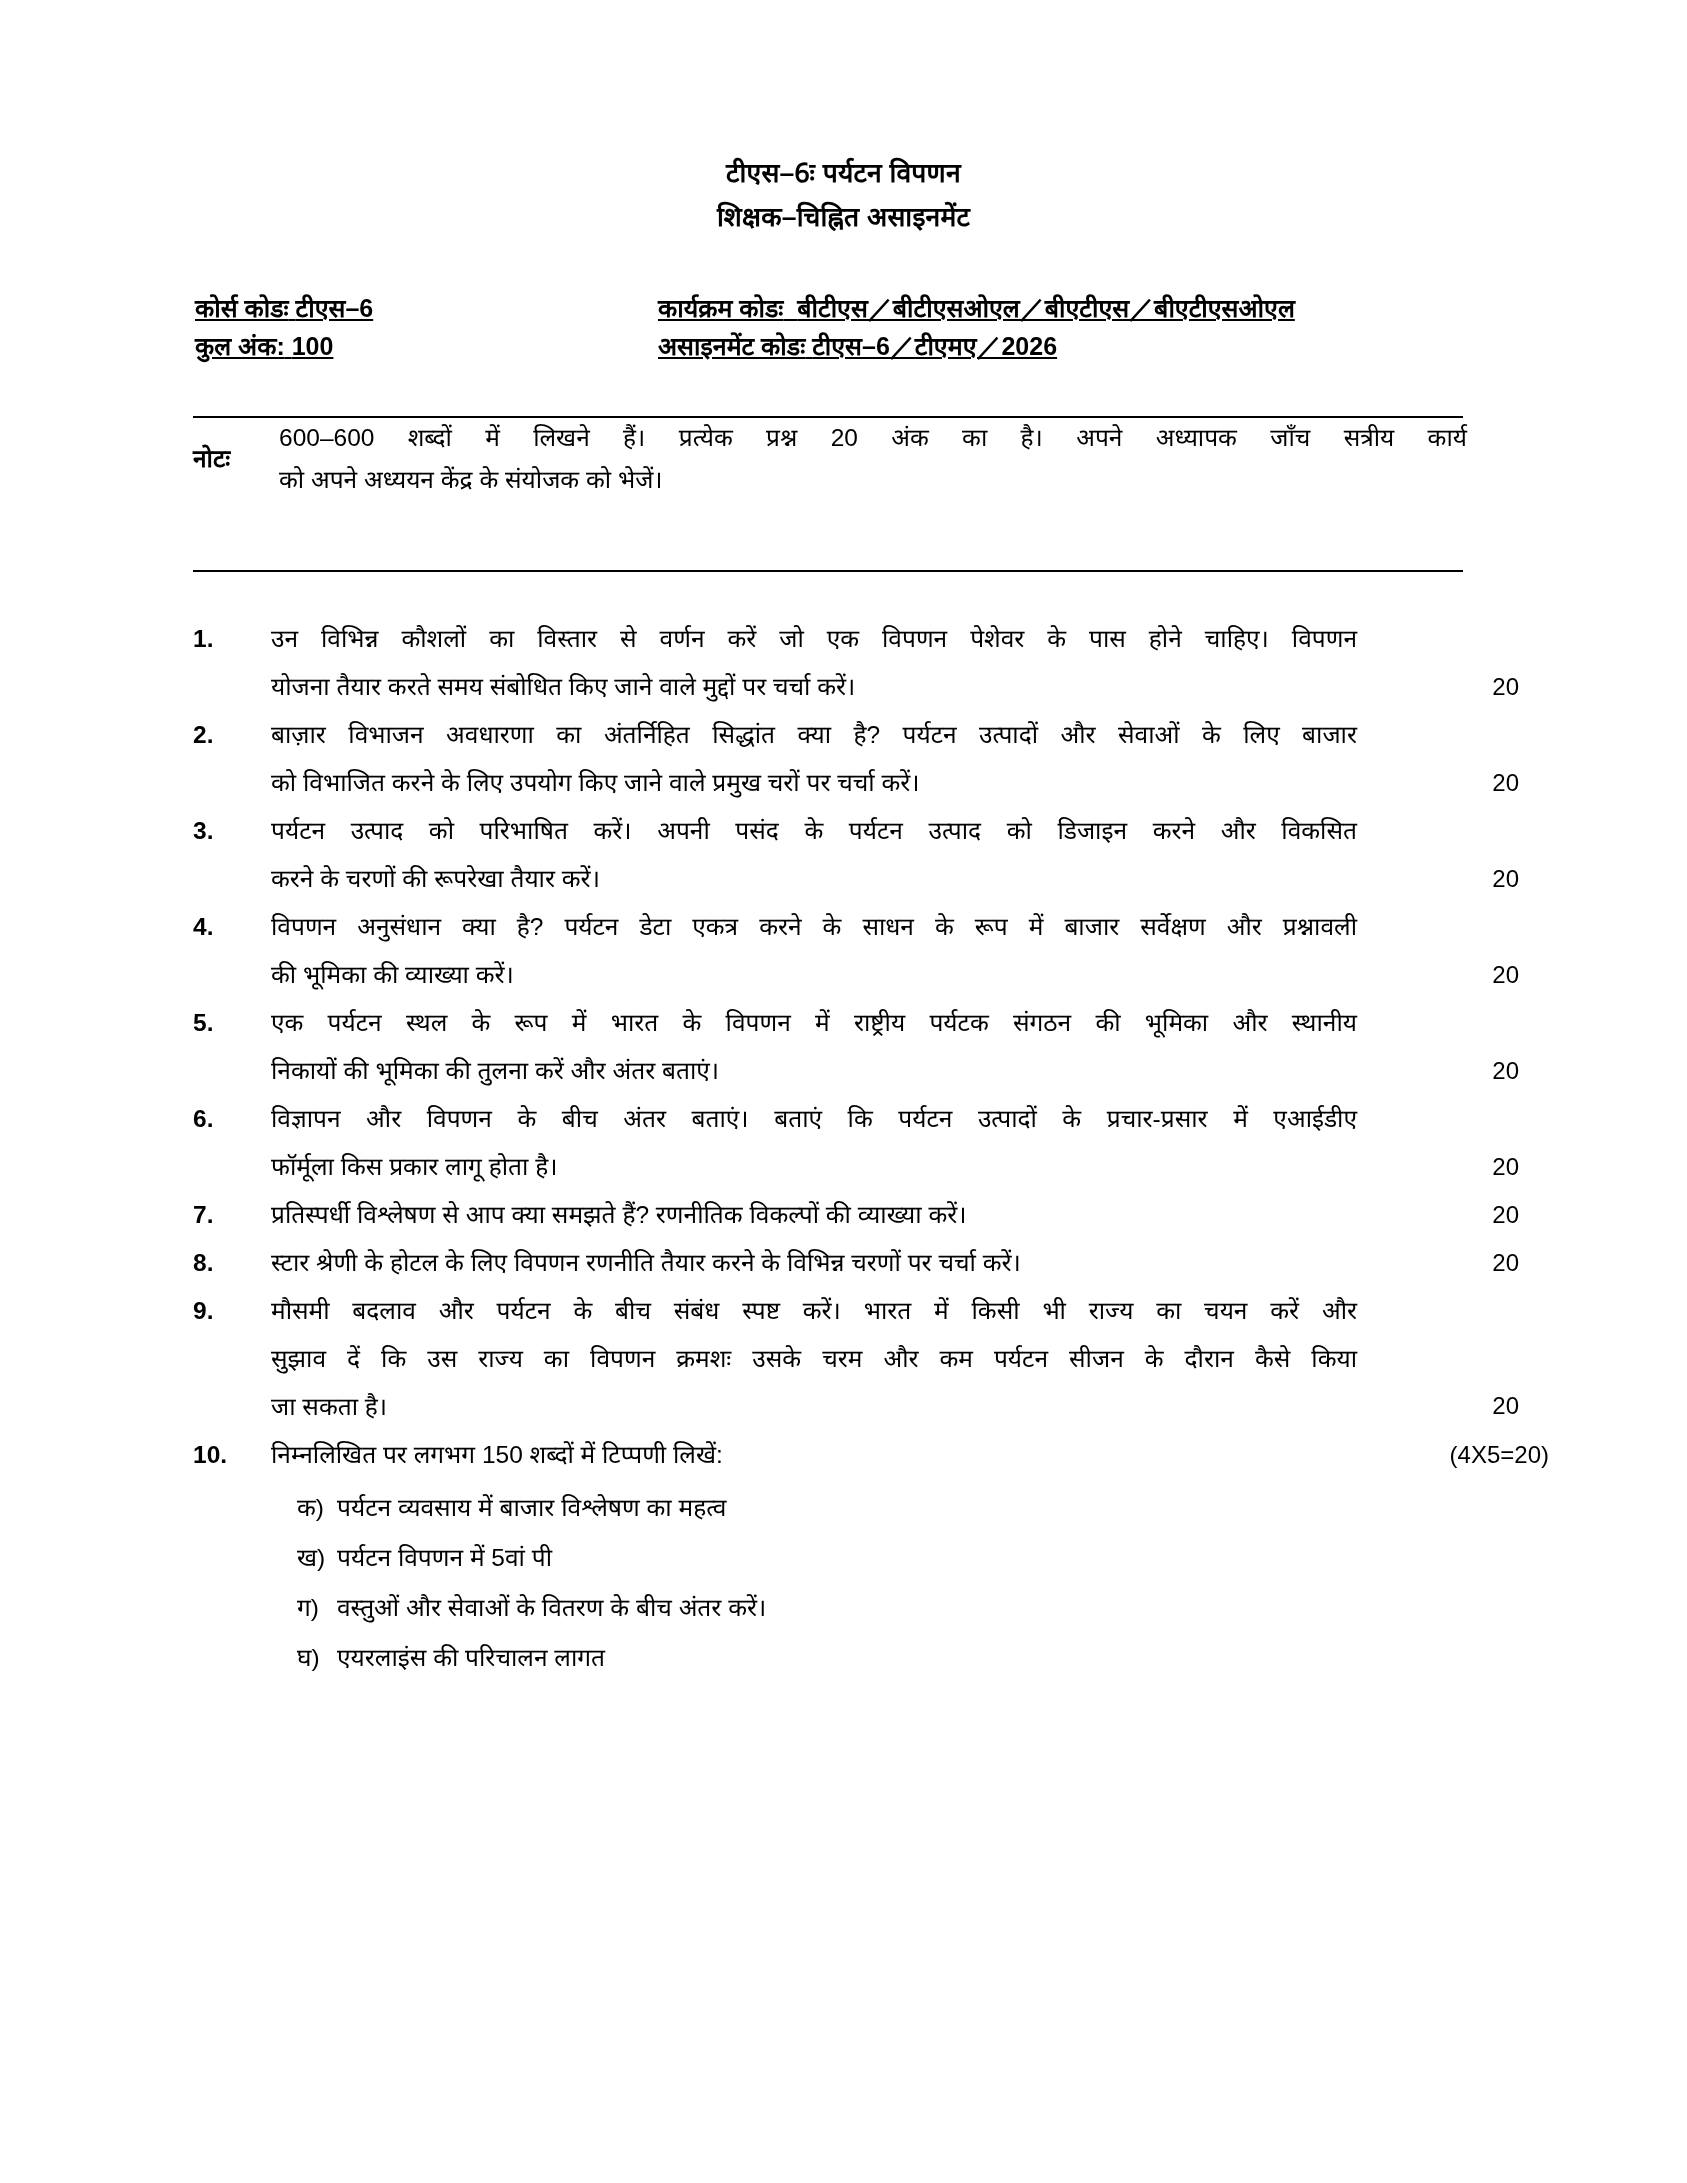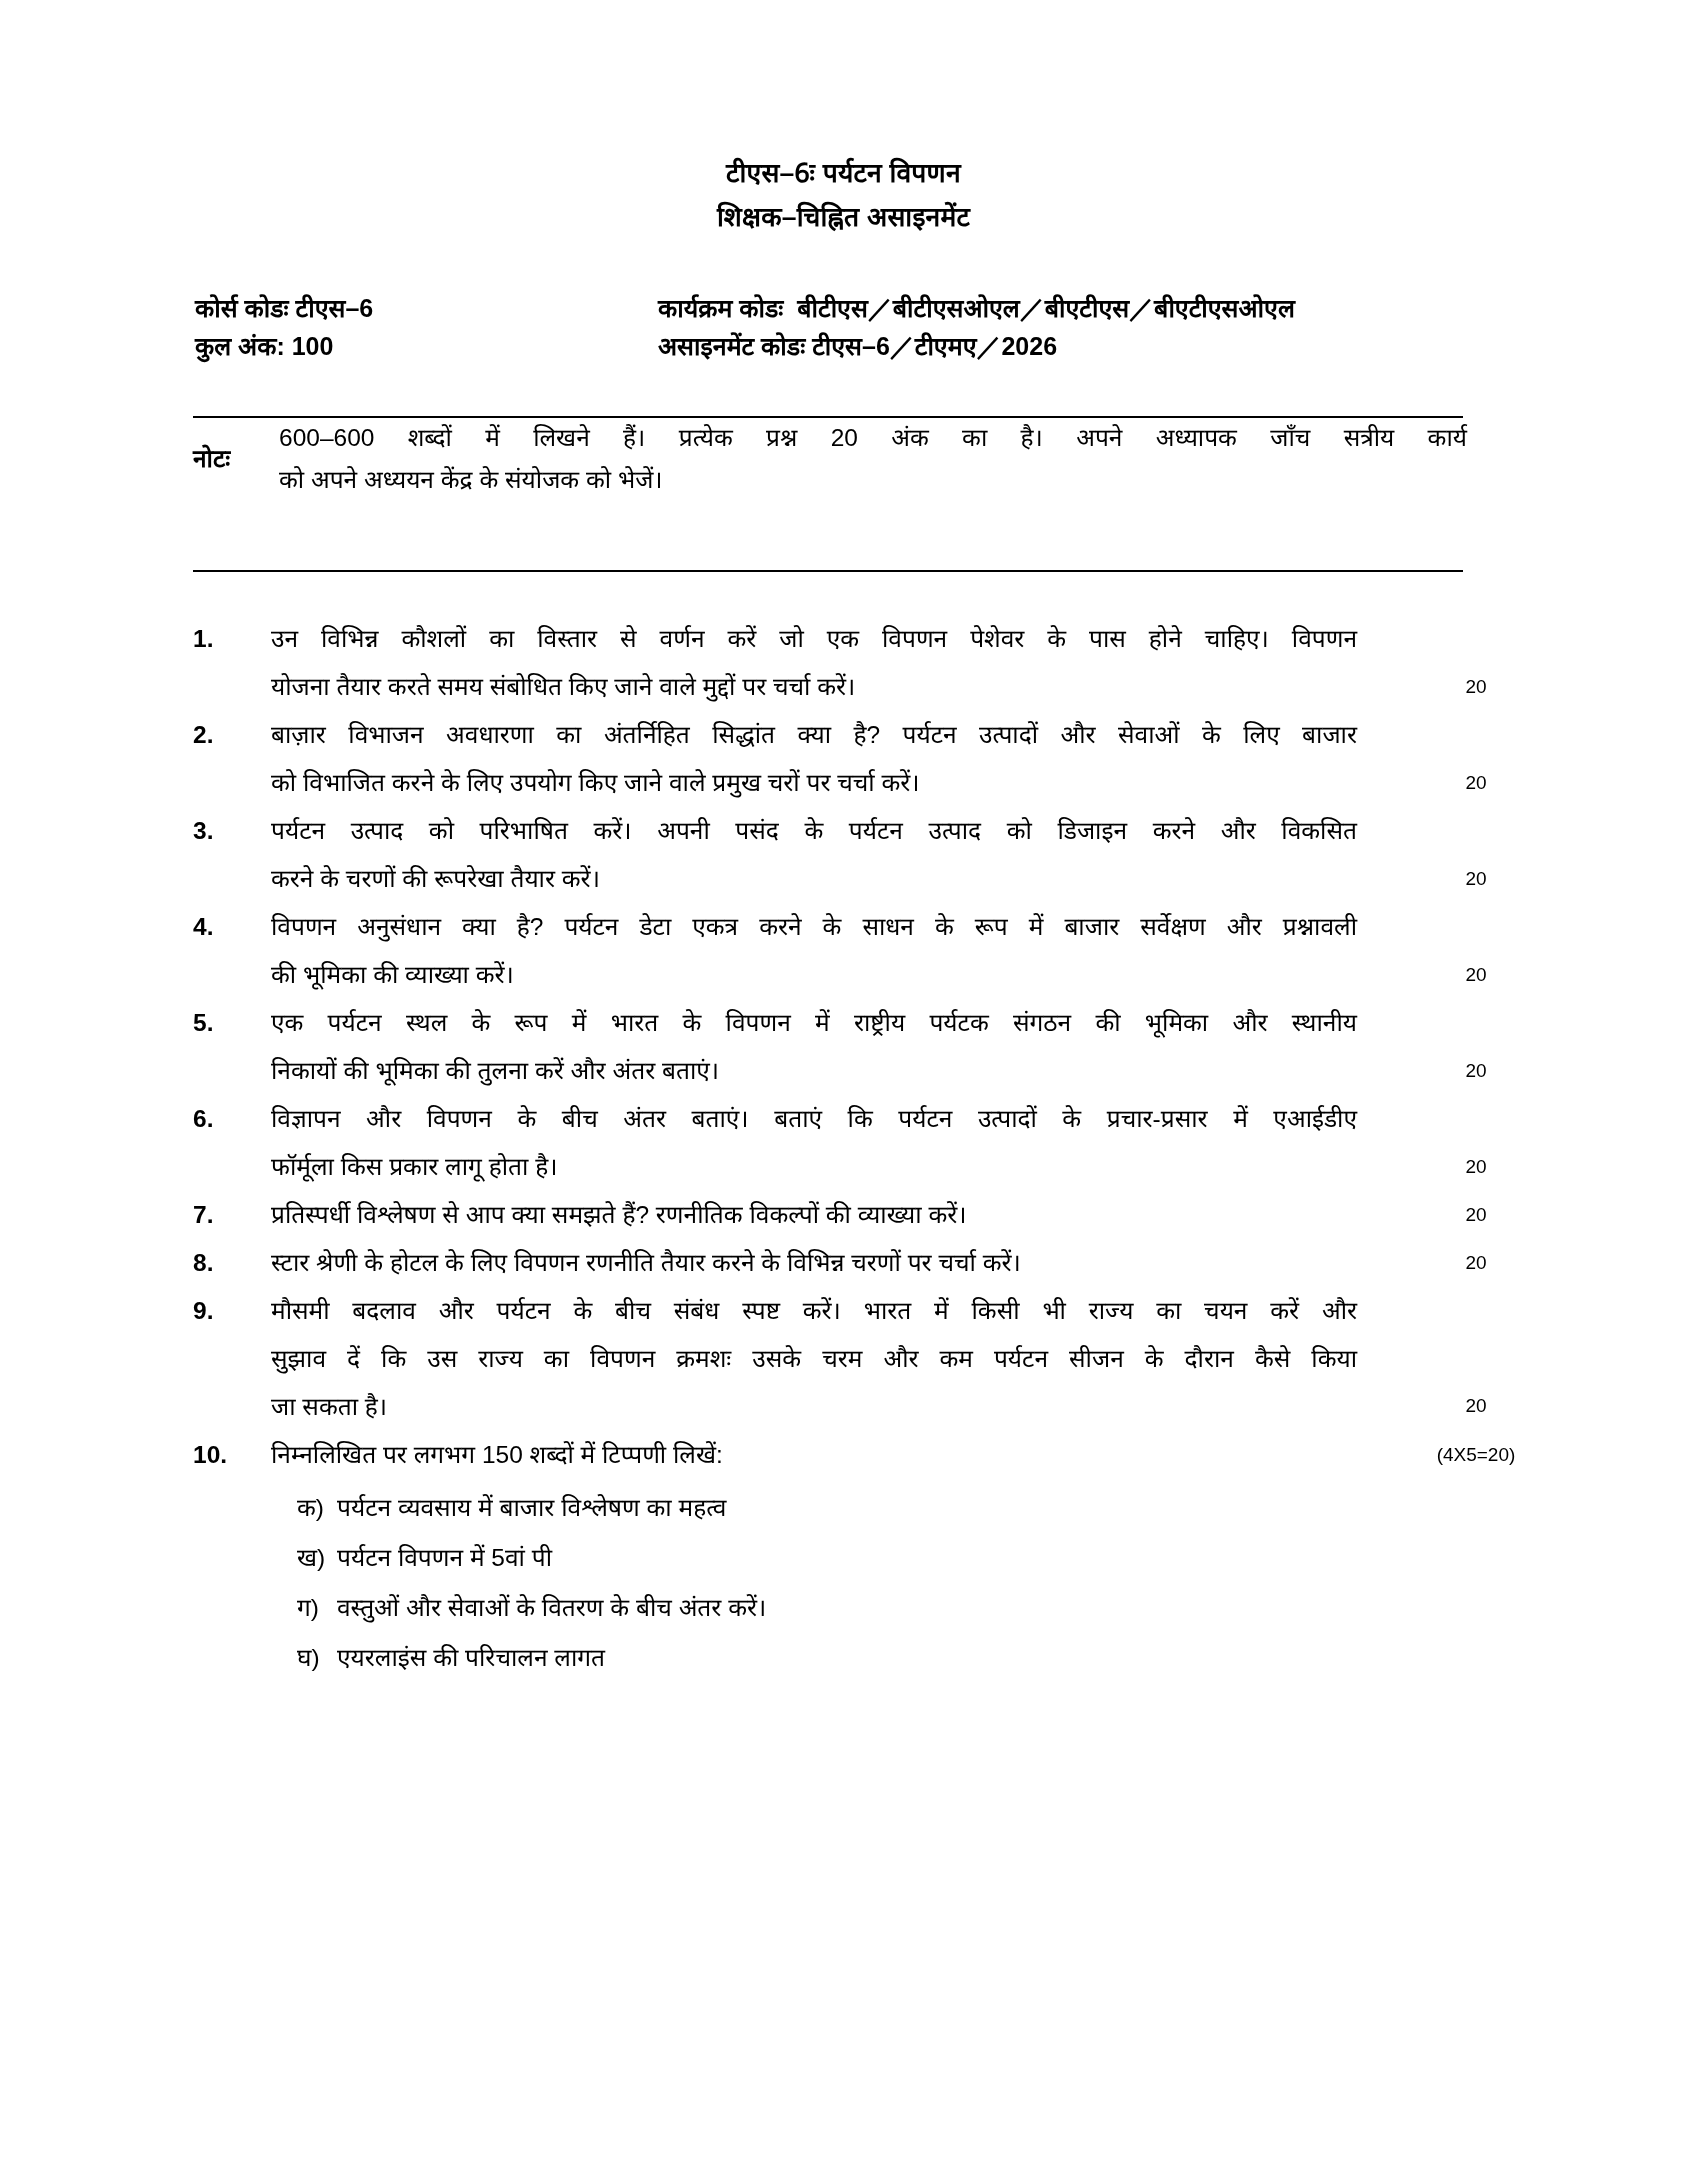--- a/index.html
+++ b/index.html
@@ -40,20 +40,21 @@
   .code-block {
     position: absolute;
     left: 195px;
     top: 290px;
     width: 1277px;
   }
   .code-row {
     display: flex;
     align-items: baseline;
     height: 38px;
+    text-decoration: underline;
   }
   .code-left {
     width: 463px;
     font-size: 25px;
     font-weight: 700;
   }
   .code-right {
     flex: 1;
     font-size: 25px;
     font-weight: 700;
@@ -145,22 +146,22 @@
     text-align: justify;
     text-align-last: justify;
   }
   .q-text > span.ln.last {
     text-align: left;
   }
   .q-marks {
     position: absolute;
     left: 1194px;
     width: 86px;
-    font-size: 19px;
-    text-align: center;
+    font-size: 24px;
+    text-align: right;
   }
 
   
   .subitems {
     margin-top: 4px;
   }
   .subitem {
     display: flex;
     align-items: flex-start;
     font-size: 24.5px;

